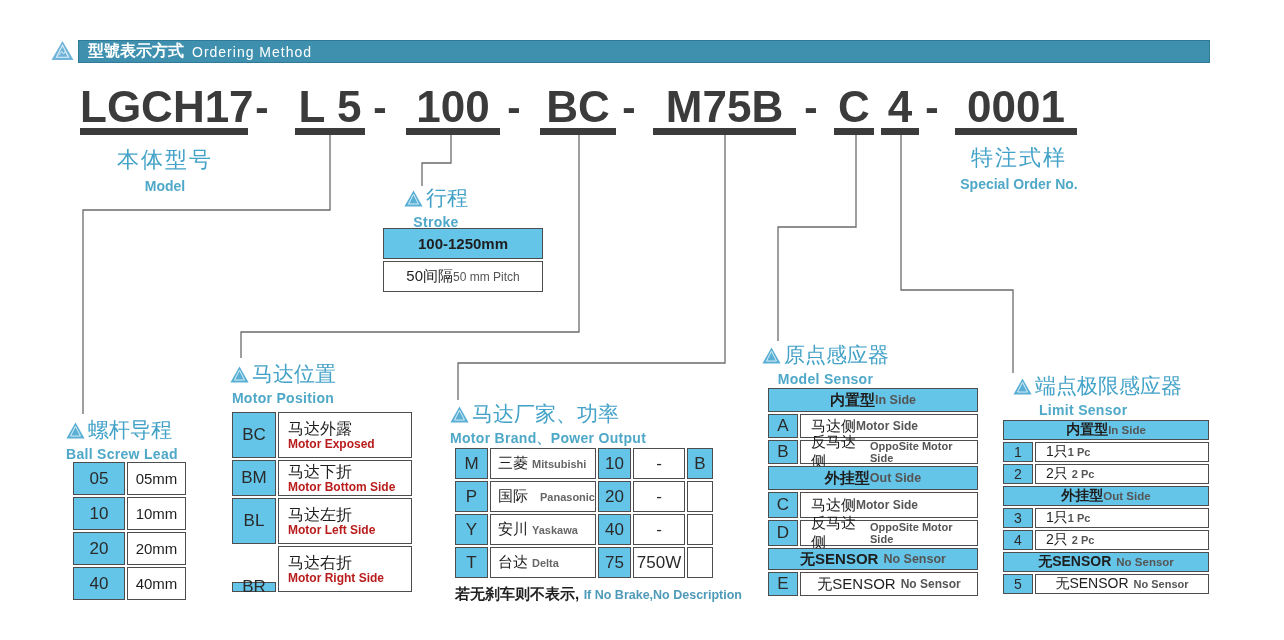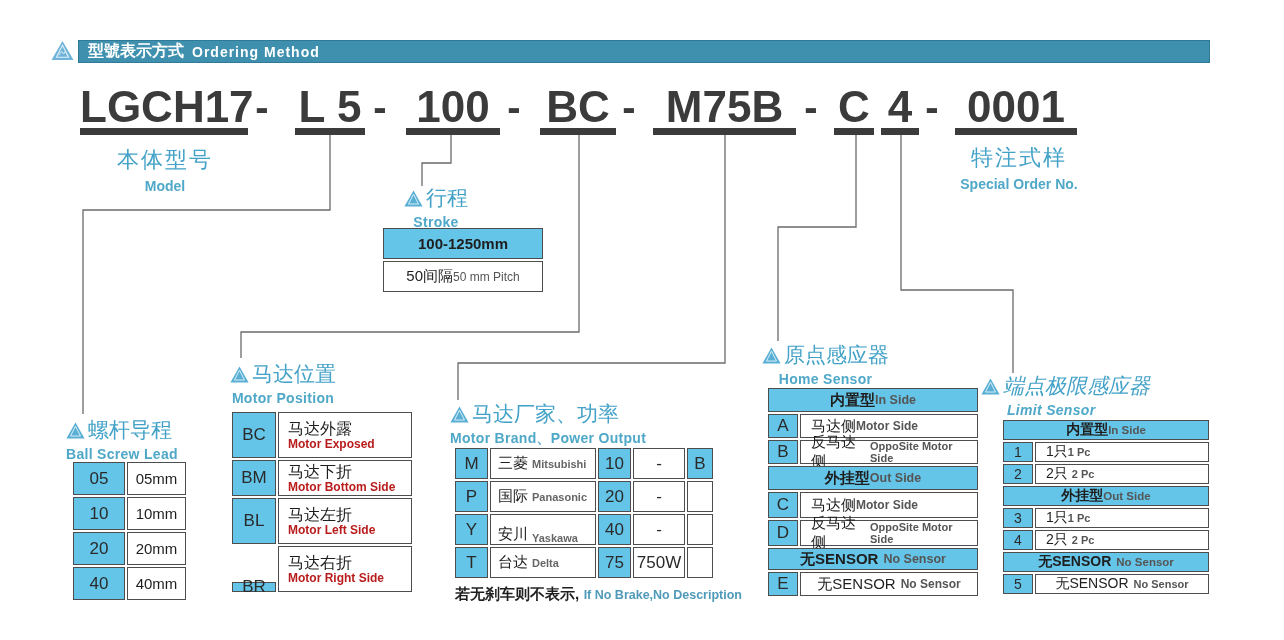--- a/index.html
+++ b/index.html
@@ -9,21 +9,21 @@
   }
   .abs{position:absolute;}
 
   
   .title-bar{
     left:78px;top:40px;width:1132px;height:23px;background:#3E90AE;
     display:flex;align-items:center;padding-left:9px;box-sizing:border-box;
     border:1px solid #2e7a97;
   }
   .title-bar .zh{color:#fff;font-size:16px;font-weight:700;}
-  .title-bar .en{color:#fff;font-size:14px;font-weight:700;margin-left:8px;letter-spacing:1px;}
+  .title-bar .en{color:#fff;font-size:14px;font-weight:400;margin-left:8px;letter-spacing:1px;}
   .tri{display:inline-block;line-height:0;}
 
   
   .seg{position:absolute;top:84px;height:44px;line-height:46px;text-align:center;
        font-size:44px;font-weight:700;color:#3b3b3b;white-space:nowrap;
        border-bottom:7px solid #3b3b3b;}
   .dash{position:absolute;top:84px;height:44px;line-height:46px;text-align:center;
        font-size:40px;font-weight:700;color:#3b3b3b;}
 
   
@@ -244,31 +244,31 @@
     <div class="cell brand" style="width:106px;">
       <span class="bzh">三菱</span>
         <span class="ben">Mitsubishi</span>
     </div>
     <div class="cell cyan code-txt" style="width:33px;">10</div>
     <div class="cell code-txt" style="width:52px;">-</div>
     <div class="cell cyan code-txt" style="width:26px;">B</div>
   </div>
   <div class="trow" style="height:31px;">
     <div class="cell cyan code-txt" style="width:33px;">P</div>
-    <div class="cell brand" style="width:106px;">
+    <div class="cell brand" style="width:106px;justify-content:space-between;">
       <span class="bzh">国际</span>
         <span class="ben">Panasonic</span>
     </div>
     <div class="cell cyan code-txt" style="width:33px;">20</div>
     <div class="cell code-txt" style="width:52px;">-</div>
     <div class="cell code-txt" style="width:26px;"></div>
   </div>
   <div class="trow" style="height:31px;">
     <div class="cell cyan code-txt" style="width:33px;">Y</div>
-    <div class="cell brand" style="width:106px;align-items:flex-end;">
+    <div class="cell brand" style="width:106px;">
       <span class="bzh">安川</span>
         <span class="ben">Yaskawa</span>
     </div>
     <div class="cell cyan code-txt" style="width:33px;">40</div>
     <div class="cell code-txt" style="width:52px;">-</div>
     <div class="cell code-txt" style="width:26px;"></div>
   </div>
   <div class="trow" style="height:31px;">
     <div class="cell cyan code-txt" style="width:33px;">T</div>
     <div class="cell brand" style="width:106px;">
@@ -288,21 +288,21 @@
 <div class="abs lbl" style="left:762px;top:341px;">
   <div class="row">
     <span class="tri">
       <svg width="19" height="17" viewBox="0 0 24 21">
           <path d="M12 .5 23.5 20.5 H.5 Z" fill="#59AFD4"></path>
           <path d="M12 5 18.3 17.5 H5.7 Z" fill="none" stroke="#dff1fa" stroke-width="1.2"></path>
         </svg>
     </span>
     <span class="zh">原点感应器</span>
   </div>
-  <div class="en">Home Sensor</div>
+  <div class="en">Model Sensor</div>
 </div>
 <div class="tbl hs" style="left:768px;top:388px;width:210px;">
   <div class="trow" style="height:24px;">
     <div class="cell cyan flex1">
       <span class="sens-zh">内置型</span>
         <span class="sens-en">In Side</span>
     </div>
   </div>
   <div class="trow" style="height:24px;">
     <div class="cell cyan code-txt" style="width:30px;">A</div>
@@ -346,21 +346,21 @@
   </div>
   <div class="trow" style="height:24px;">
     <div class="cell cyan code-txt" style="width:30px;">E</div>
     <div class="cell flex1 sens-val center">
       <span class="vzh">无SENSOR</span>
         <span class="ven" style="margin-left:5px;">No Sensor</span>
     </div>
   </div>
 </div>
 
-<div class="abs lbl" style="left:981px;top:372px;font-style:italic;">
+<div class="abs lbl" style="left:1013px;top:372px;">
   <div class="row">
     <span class="tri">
       <svg width="19" height="17" viewBox="0 0 24 21">
           <path d="M12 .5 23.5 20.5 H.5 Z" fill="#59AFD4"></path>
           <path d="M12 5 18.3 17.5 H5.7 Z" fill="none" stroke="#dff1fa" stroke-width="1.2"></path>
         </svg>
     </span>
     <span class="zh">端点极限感应器</span>
   </div>
   <div class="en" style="text-align:left;padding-left:26px;">Limit Sensor</div>

